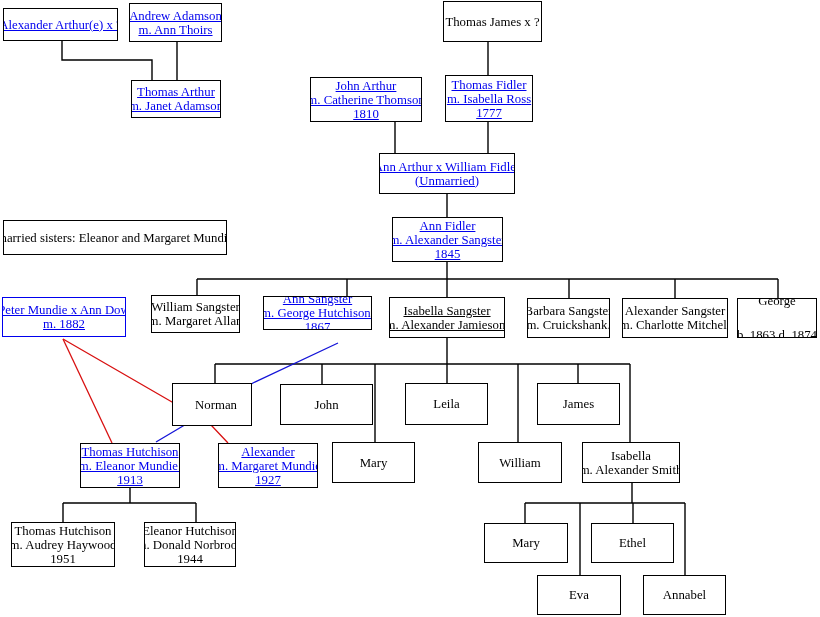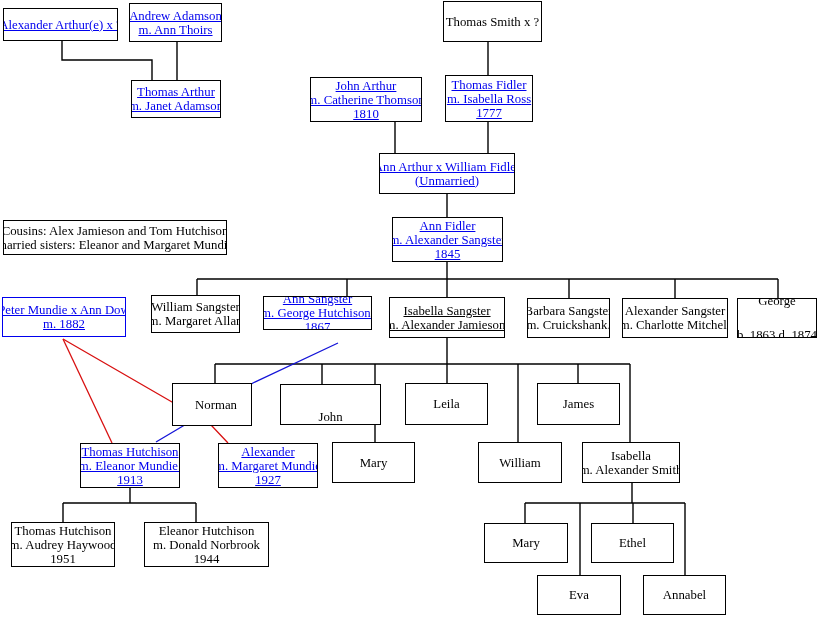--- a/index.html
+++ b/index.html
@@ -66,42 +66,41 @@
     </svg>
 
 <div class="box link" style="left: 3px; top: 8px; width: 115px; height: 33px; color: rgb(0, 0, 238); border-color: rgb(0, 0, 0);">
       <div class="line">Alexander Arthur(e) x ?</div>
     </div>
     <div class="box link" style="left: 129px; top: 3px; width: 93px; height: 39px; color: rgb(0, 0, 238); border-color: rgb(0, 0, 0);">
       <div class="line">Andrew Adamson</div>
       <div class="line">m. Ann Thoirs</div>
     </div>
     <div class="box" style="left: 443px; top: 1px; width: 99px; height: 41px; border-color: rgb(0, 0, 0);">
-      <div class="line">Thomas Smith x ?</div>
+      <div class="line">Thomas James x ?</div>
     </div>
     <div class="box link" style="left: 131px; top: 80px; width: 90px; height: 38px; color: rgb(0, 0, 238); border-color: rgb(0, 0, 0);">
       <div class="line">Thomas Arthur</div>
       <div class="line">m. Janet Adamson</div>
     </div>
     <div class="box link" style="left: 310px; top: 77px; width: 112px; height: 45px; color: rgb(0, 0, 238); border-color: rgb(0, 0, 0);">
       <div class="line">John Arthur</div>
       <div class="line">m. Catherine Thomson</div>
       <div class="line">1810</div>
     </div>
     <div class="box link" style="left: 445px; top: 75px; width: 88px; height: 47px; color: rgb(0, 0, 238); border-color: rgb(0, 0, 0);">
       <div class="line">Thomas Fidler</div>
       <div class="line">m. Isabella Ross</div>
       <div class="line">1777</div>
     </div>
     <div class="box link" style="left: 379px; top: 153px; width: 136px; height: 41px; color: rgb(0, 0, 238); border-color: rgb(0, 0, 0);">
       <div class="line">Ann Arthur x William Fidler</div>
       <div class="line">(Unmarried)</div>
     </div>
     <div class="box" style="left: 3px; top: 220px; width: 224px; height: 35px; border-color: rgb(0, 0, 0);">
-      <div class="line">Cousins: Alex Jamieson and Tom Hutchison</div>
       <div class="line">married sisters: Eleanor and Margaret Mundie</div>
     </div>
     <div class="box link" style="left: 392px; top: 217px; width: 111px; height: 45px; color: rgb(0, 0, 238); border-color: rgb(0, 0, 0);">
       <div class="line">Ann Fidler</div>
       <div class="line">m. Alexander Sangster</div>
       <div class="line">1845</div>
     </div>
     <div class="box link" style="left: 2px; top: 297px; width: 124px; height: 40px; color: rgb(0, 0, 238); border-color: rgb(0, 0, 238);">
       <div class="line">Peter Mundie x Ann Dow</div>
       <div class="line">m. 1882</div>
@@ -127,21 +126,21 @@
       <div class="line">Alexander Sangster</div>
       <div class="line">m. Charlotte Mitchell</div>
     </div>
     <div class="box" style="left: 737px; top: 298px; width: 80px; height: 40px; border-color: rgb(0, 0, 0); gap: 20px;">
       <div class="line">George</div>
       <div class="line">b. 1863 d. 1874</div>
     </div>
     <div class="box" style="left: 172px; top: 383px; width: 80px; height: 43px; border-color: rgb(0, 0, 0); padding-left: 8px;">
       <div class="line">Norman</div>
     </div>
-    <div class="box" style="left: 280px; top: 384px; width: 101px; height: 41px; border-color: rgb(0, 0, 0); justify-content: flex-end;">
+    <div class="box" style="left: 280px; top: 384px; width: 93px; height: 41px; border-color: rgb(0, 0, 0);">
       <div class="line">John</div>
     </div>
     <div class="box" style="left: 405px; top: 383px; width: 83px; height: 42px; border-color: rgb(0, 0, 0);">
       <div class="line">Leila</div>
     </div>
     <div class="box" style="left: 537px; top: 383px; width: 83px; height: 42px; border-color: rgb(0, 0, 0);">
       <div class="line">James</div>
     </div>
     <div class="box link" style="left: 80px; top: 443px; width: 100px; height: 45px; color: rgb(0, 0, 238); border-color: rgb(0, 0, 0);">
       <div class="line">Thomas Hutchison</div>
@@ -161,21 +160,21 @@
     </div>
     <div class="box" style="left: 582px; top: 442px; width: 98px; height: 41px; border-color: rgb(0, 0, 0);">
       <div class="line">Isabella</div>
       <div class="line">m. Alexander Smith</div>
     </div>
     <div class="box" style="left: 11px; top: 522px; width: 104px; height: 45px; border-color: rgb(0, 0, 0);">
       <div class="line">Thomas Hutchison</div>
       <div class="line">m. Audrey Haywood</div>
       <div class="line">1951</div>
     </div>
-    <div class="box" style="left: 144px; top: 522px; width: 125px; height: 45px; border-color: rgb(0, 0, 0);">
+    <div class="box" style="left: 144px; top: 522px; width: 92px; height: 45px; border-color: rgb(0, 0, 0);">
       <div class="line">Eleanor Hutchison</div>
       <div class="line">m. Donald Norbrook</div>
       <div class="line">1944</div>
     </div>
     <div class="box" style="left: 484px; top: 523px; width: 84px; height: 40px; border-color: rgb(0, 0, 0);">
       <div class="line">Mary</div>
     </div>
     <div class="box" style="left: 591px; top: 523px; width: 83px; height: 40px; border-color: rgb(0, 0, 0);">
       <div class="line">Ethel</div>
     </div>

